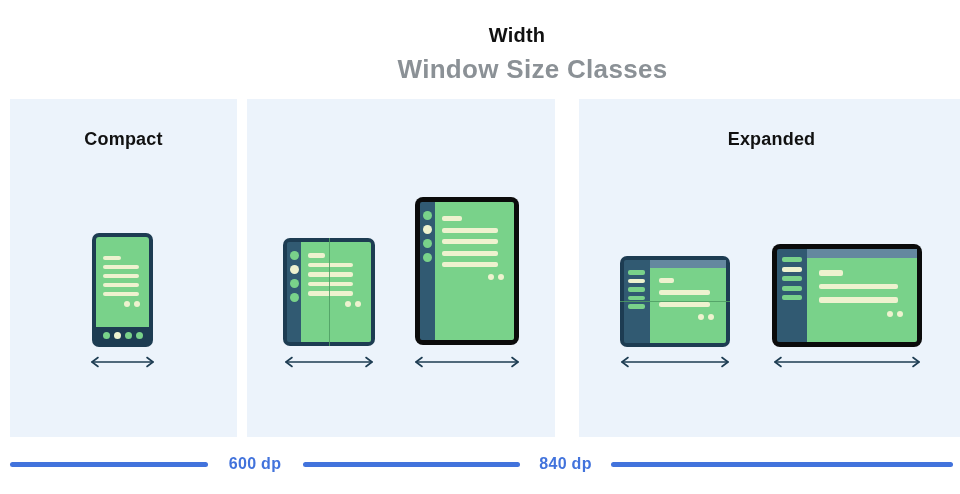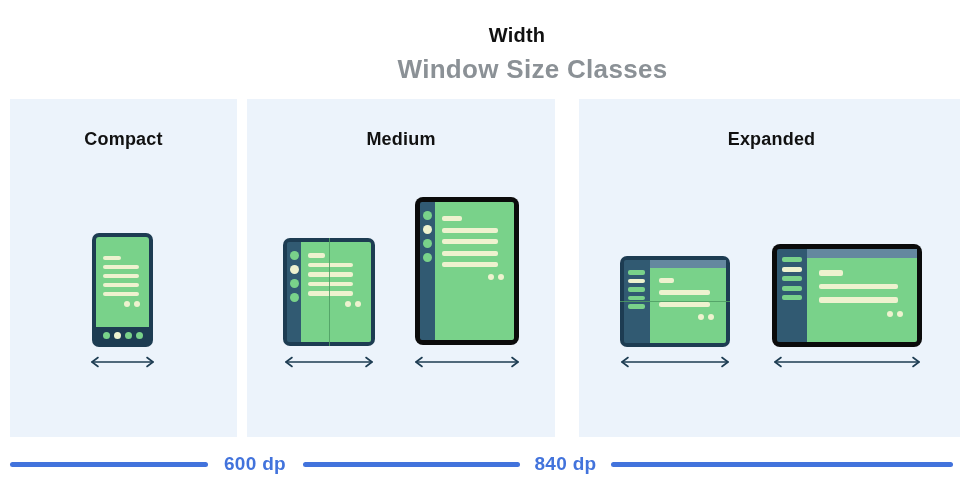--- a/index.html
+++ b/index.html
@@ -68,21 +68,21 @@
   .sidebar b.cream{background:var(--content-cream);}
   .sided .content{flex:1;display:flex;flex-direction:column;}
   .topbar{background:var(--topbar-slate);}
   .sided .screen{flex:1;border-radius:0 0 2px 0;}
 
   .arrow{position:absolute;}
   .arrow path{stroke:var(--arrow-navy);stroke-width:1.6;fill:none;stroke-linecap:round;stroke-linejoin:round;}
 
   
   .axis-seg{position:absolute;top:462px;height:5px;border-radius:3px;background:var(--axis-blue);}
-  .axis-label{position:absolute;top:453px;height:22px;display:flex;align-items:center;justify-content:center;font-size:19px;font-weight:800;color:var(--axis-blue);letter-spacing:.3px;}
+  .axis-label{position:absolute;top:453px;height:22px;display:flex;align-items:center;justify-content:center;font-size:16px;font-weight:800;color:var(--axis-blue);letter-spacing:.3px;}
 </style>
 </head>
 <body>
 
 <div class="canvas">
 
   <div class="hdr">
     <div class="title">Width</div>
     <div class="subtitle">Window Size Classes</div>
   </div>
@@ -111,21 +111,20 @@
     </div>
 
     <svg class="arrow" style="left:79px;top:256px;" width="67" height="14" viewBox="0 0 67 14">
       <path d="M3 7 H64"></path>
         <path d="M9 2.5 L3 7 L9 11.5"></path>
         <path d="M58 2.5 L64 7 L58 11.5"></path>
     </svg>
   </section>
 
   <section class="panel medium">
-    <h2>Medium</h2>
 
     <div class="device railed frame-navy" style="left:36px;top:139px;width:92px;height:108px;">
       <div class="rail">
         <i></i>
           <i class="cream"></i>
           <i></i>
           <i></i>
       </div>
       <div class="screen" style="padding:11px 8px 0 7px;">
         <div class="ln" style="width:30%;height:4.5px;"></div>

